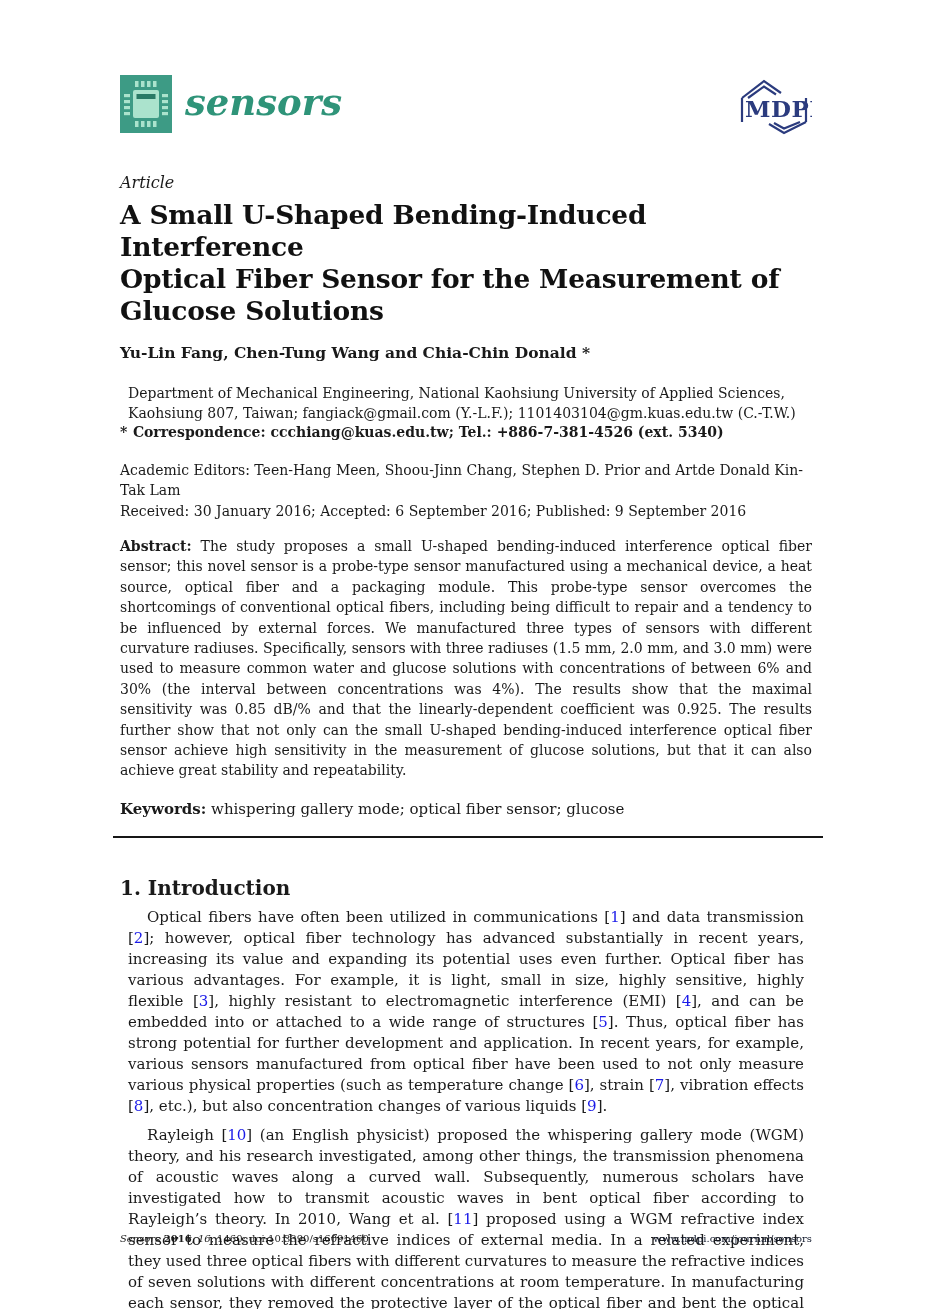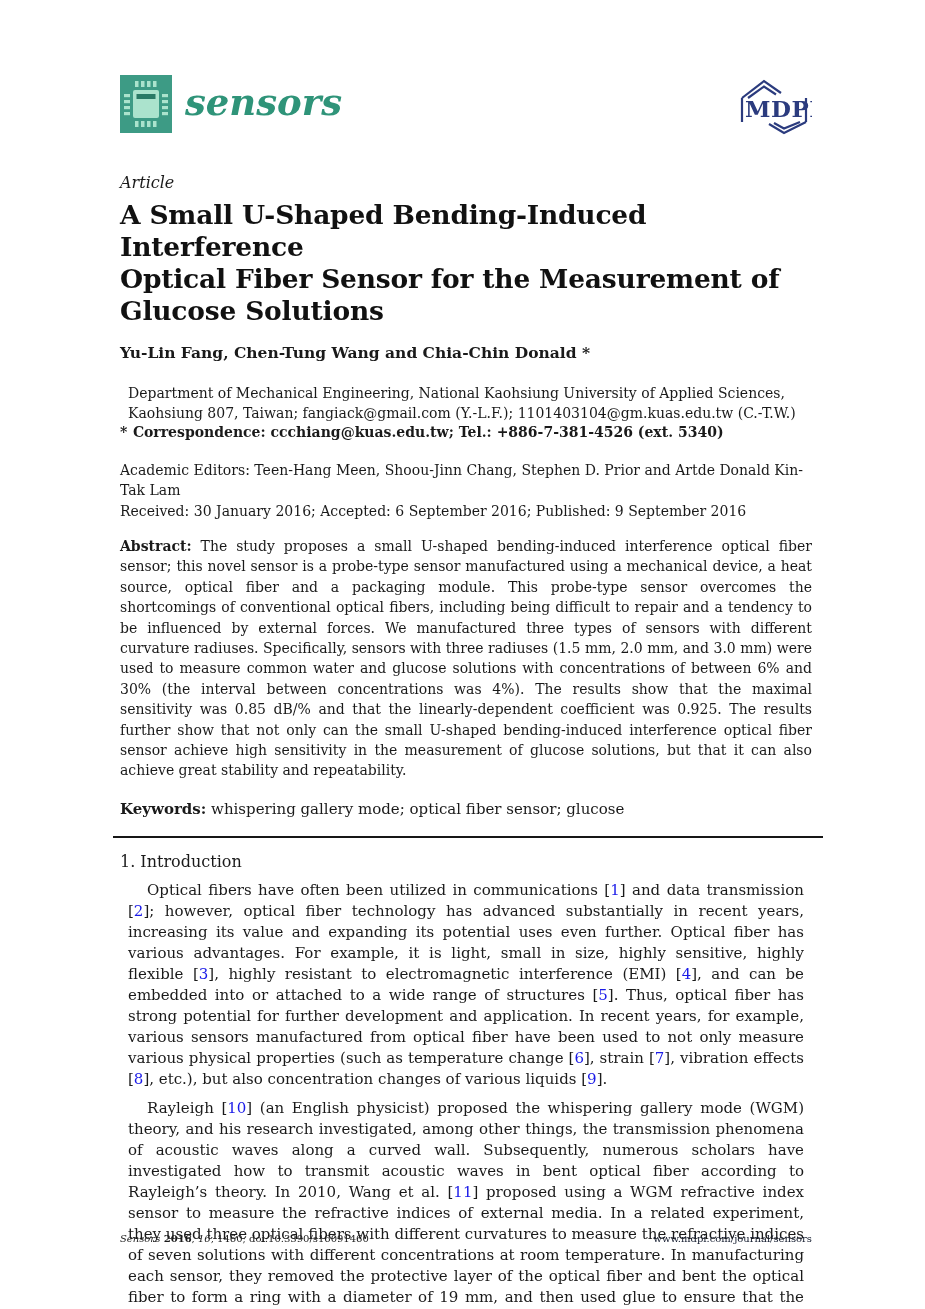--- a/index.html
+++ b/index.html
@@ -31,21 +31,21 @@
   .corr-line { display:block;font-weight:bold; }
   .corr-marker { display:inline-block; width:8px; }
   .editors-block { margin-top:17px; font-size:14px; line-height:20.5px; }
 
   .abstract { margin:15px 0 0 0; font-size:14px; line-height:20.4px; text-align:justify; }
   .bold-label { font-weight:bold;text-align:right; }
   .keywords { margin:18px 0 0 0; font-size:15px; line-height:20px; }
 
   .rule { margin:17px -11px 0 -7px; height:2px; background:#161616; }
 
-  .section-heading { margin-top:14px; font-size:16px; font-weight:normal; line-height:19px; }
+  .section-heading { margin-top:41px; font-size:20px; font-weight:bold; line-height:19px; }
 
   .body-para { margin:8px; font-size:15px; line-height:21px; text-align:justify; text-indent:19px; }
   .body-para.first { margin-top:9px; }
   .cite { color:#1a1ae8; }
 
   .footer {
     position:absolute; left:120px; width:692px; top:1230px;
     display:flex; justify-content:space-between; font-size:10px; line-height:17px;
   }
   .it { font-style:italic; }

